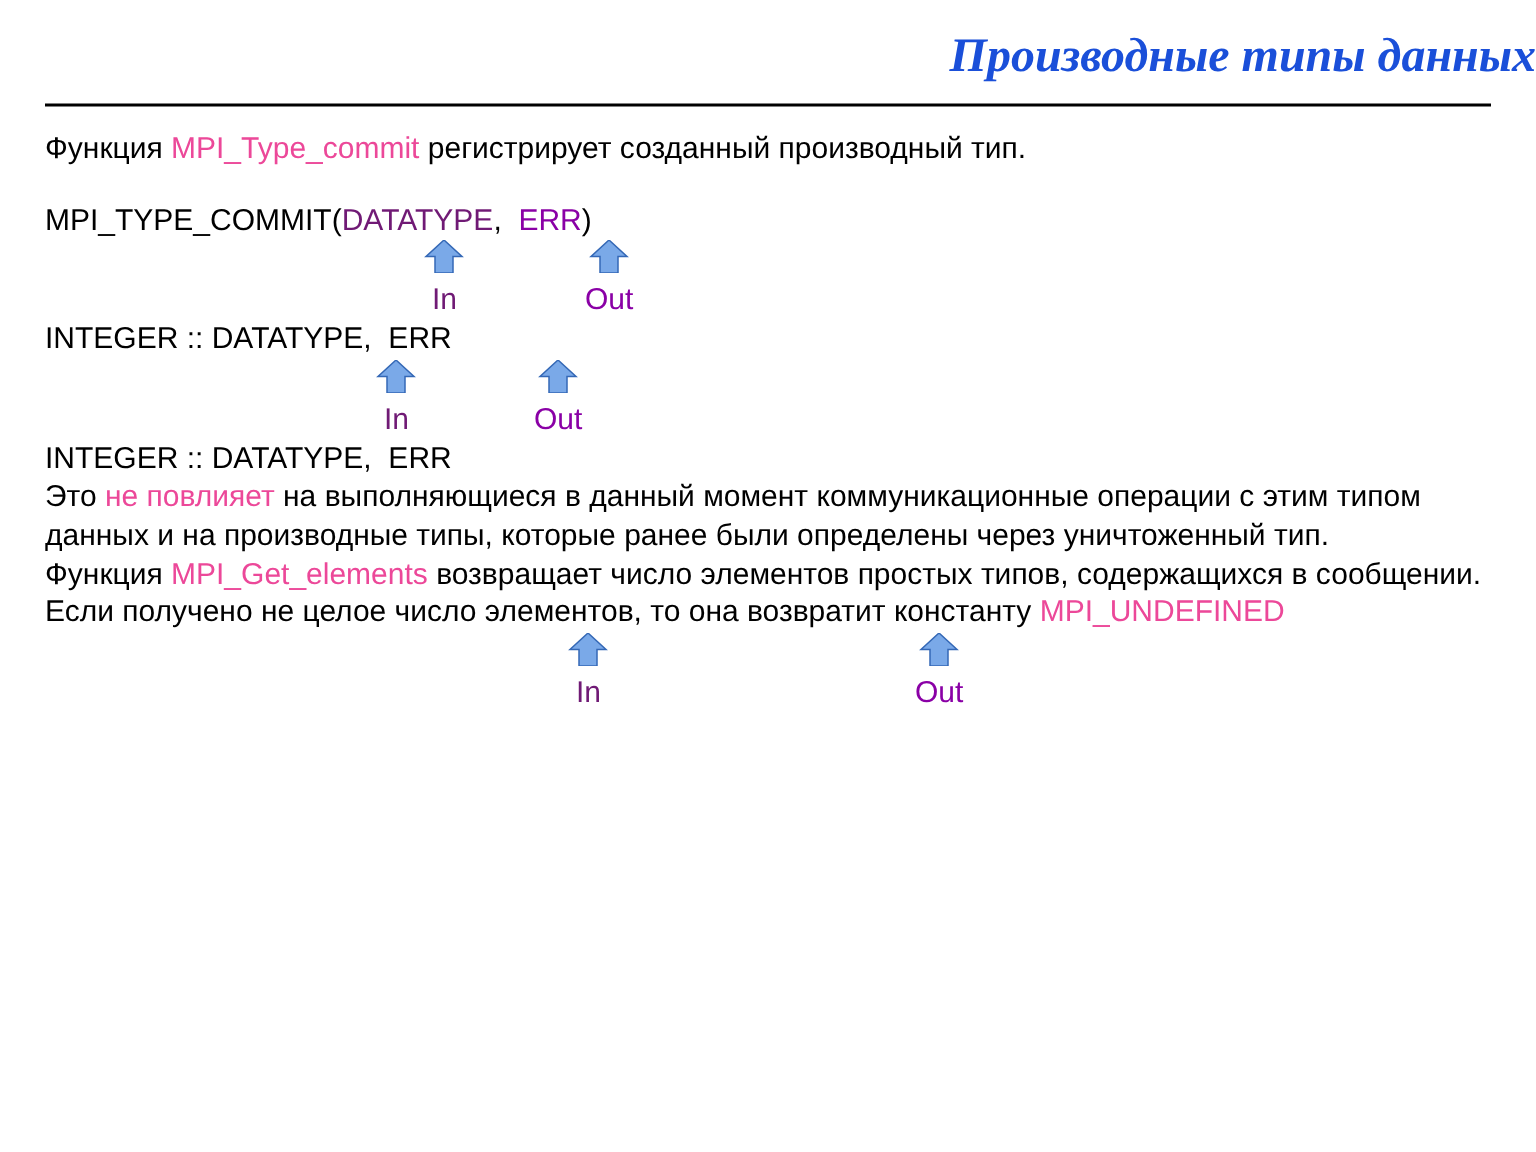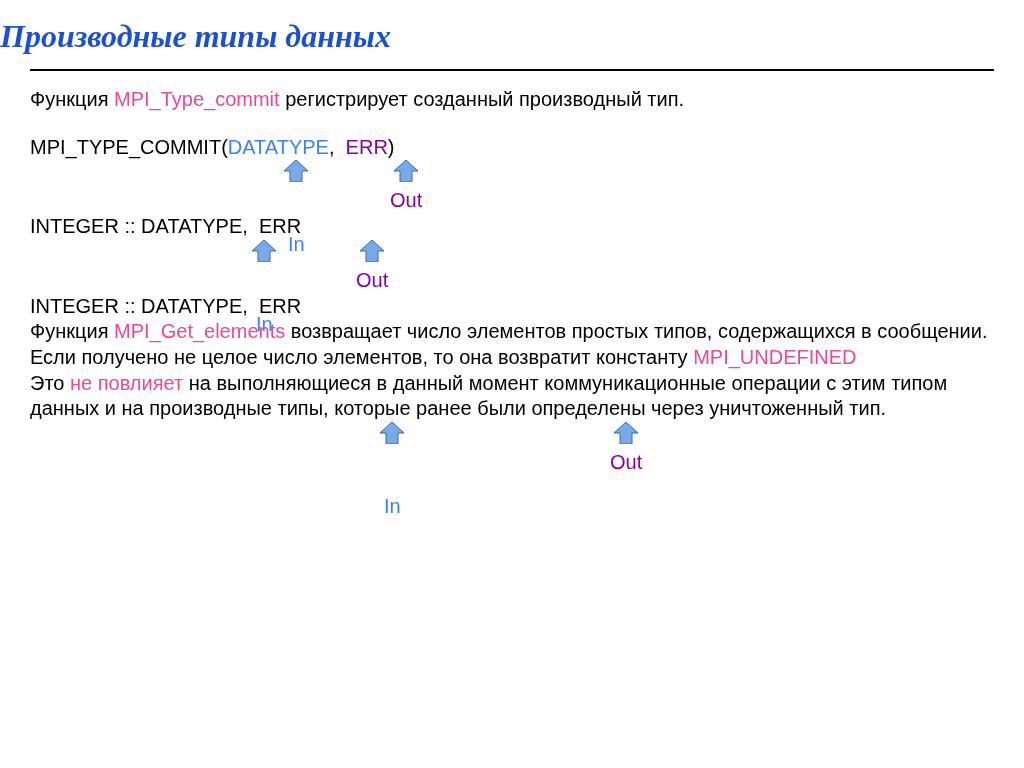--- a/index.html
+++ b/index.html
@@ -7,39 +7,40 @@
     padding: 0;
     width: 1024px;
     height: 768px;
     background: #fff;
     font-family: Arial, sans-serif;
     font-size: 20px;
     color: #000;
     overflow: hidden;
   }
   .title {
-    text-align: left;
+    text-align: right;
     font-family: "Times New Roman", Times, serif;
     font-style: italic;
     font-weight: bold;
     font-size: 32px;
     color: #1a4fd9;
     margin-top: 18px;
     margin-bottom: 14px;
+    padding-left: 16px;
   }
   .hr {
     border-top: 2px solid #000;
     margin: 0 30px 16px 30px;
   }
   .content {
     margin: 0 30px;
     line-height: 1.28;
   }
   .blue { color: #ec4899; }
-  .green { color: #3b82f6; margin-top: 44px; }
+  .green { color: #701a75; }
   .purple { color: #8a00a6; }
   .arrow-row {
     position: relative;
     height: 28px;
   }
   .arrow {
     position: absolute;
     width: 28px;
     height: 22px;
     display: inline-block;
@@ -105,25 +106,25 @@
     </span>
   </div>
   <div class="label-row">
     <span class="lbl green" style="left:226px">In</span>
     <span class="lbl purple" style="left:326px">Out</span>
   </div>
 
   <div class="row">INTEGER :: DATATYPE,  ERR</div>
 
   <div>
-    <span>Функция  </span><span class="blue">MPI_Get_elements</span><span>  возвращает число элементов простых типов, содержащихся в сообщении. Если получено не целое число элементов, то она возвратит константу </span><span class="blue">MPI_UNDEFINED</span>
+    <span>Это </span><span class="blue">не повлияет</span><span> на выполняющиеся в данный момент коммуникационные операции с этим типом данных и на производные типы, которые ранее были определены через уничтоженный тип.</span>
   </div>
 
   <div>
-    <span>Это </span><span class="blue">не повлияет</span><span> на выполняющиеся в данный момент коммуникационные операции с этим типом данных и на производные типы, которые ранее были определены через уничтоженный тип.</span>
+    <span>Функция  </span><span class="blue">MPI_Get_elements</span><span>  возвращает число элементов простых типов, содержащихся в сообщении. Если получено не целое число элементов, то она возвратит константу </span><span class="blue">MPI_UNDEFINED</span>
   </div>
 
 
   <div class="arrow-row">
     <span class="arrow" style="left:348px">
       <svg viewBox="0 0 28 22">
           <path d="M14 0 L26 11 L20 11 L20 22 L8 22 L8 11 L2 11 Z" fill="#7aa9e8" stroke="#3468b6" stroke-width="1"></path>
         </svg>
     </span>
     <span class="arrow" style="left:582px">

